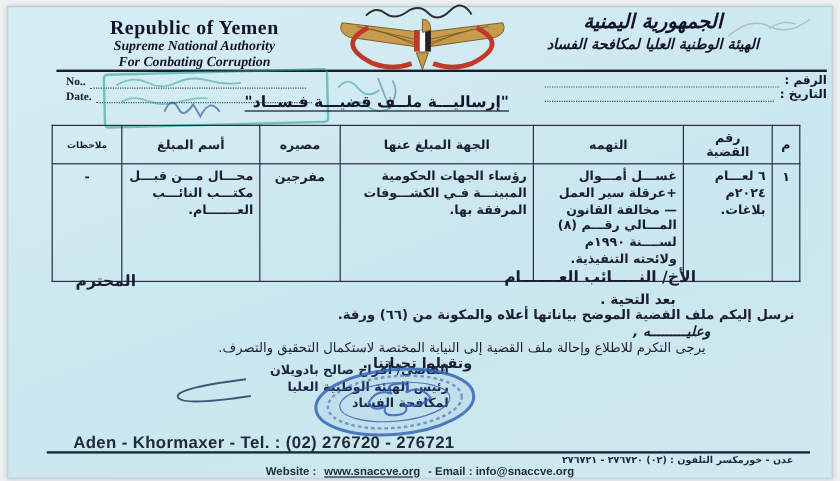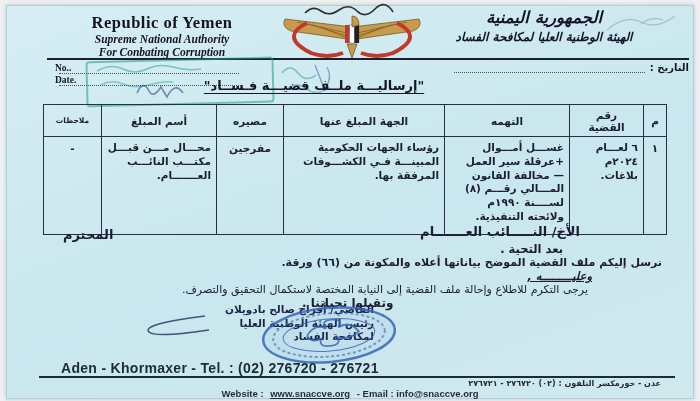--- a/index.html
+++ b/index.html
@@ -14,21 +14,21 @@
   .he1{font-size:16.5px;font-weight:bold;letter-spacing:.5px;}
   .he2,.he3{font-size:11.5px;font-weight:bold;font-style:italic;line-height:13px;}
   .header-ar{position:absolute;right:4px;top:2px;width:290px;text-align:center;color:#13132b;}
   .ha1{font-size:16.5px;font-weight:bold;font-style:italic;}
   .ha2{font-size:12px;font-weight:bold;font-style:italic;margin-top:3px;}
   .emblem{position:absolute;left:270px;top:-3px;width:150px;height:58px;}
   .divider{position:absolute;left:40px;right:4px;top:52px;height:2px;background:#1d1d30;}
   
   .no-date{position:absolute;left:48px;top:57px;width:250px;
            font-family:"Liberation Serif",serif;font-weight:bold;font-size:9.5px;color:#16162c;}
-  .nd-row{display:flex;height:11px;margin-bottom:1px;flex-direction:column;}
+  .nd-row{display:flex;align-items:flex-end;height:11px;margin-bottom:1px;}
   .nd-row .dots{width:180px;border-bottom:1.5px dotted #45516b;height:8px;margin-left:4px;}
   .raqm-block{position:absolute;right:4px;top:56px;width:240px;font-size:10px;font-weight:bold;color:#16162c;}
   .rq-row{display:flex;direction:rtl;align-items:flex-end;height:11px;margin-bottom:1px;}
   .rq-row .dots{flex:1;border-bottom:1.5px dotted #45516b;height:8px;margin:0 5px;}
   
   .doc-title{position:absolute;left:307px;top:72px;transform:translateX(-50%);
              font-size:13px;font-weight:bold;white-space:nowrap;direction:rtl;
              text-decoration:underline;text-underline-offset:3px;color:#15152b;}
   
   .main-table{position:absolute;left:36px;top:98px;width:623px;border-collapse:collapse;
@@ -38,21 +38,21 @@
                  vertical-align:middle;text-align:center;padding:1px 2px;}
   .main-table th:nth-child(7){font-size:7.5px;}
   .main-table td{height:88px;vertical-align:top;font-size:10.5px;line-height:13.8px;
                  font-weight:700;padding:4px 5px;text-align:right;}
   .main-table td.ctr{text-align:center;padding-top:5px;}
   .addressee{position:absolute;right:113px;top:218px;font-size:13px;font-weight:bold;direction:rtl;}
   .muhtaram{position:absolute;left:56px;top:221px;font-size:13px;font-weight:bold;}
   .greeting{position:absolute;right:130px;top:236px;font-size:11.5px;font-weight:bold;direction:rtl;}
   .body1{position:absolute;right:31px;top:250px;font-size:11px;direction:rtl;font-weight:bold;}
   .connector{position:absolute;right:101px;top:263px;font-size:11.5px;font-weight:bold;
-             font-style:italic;text-decoration:underline;direction:rtl;}
+             font-style:italic;direction:rtl;}
   .body2{position:absolute;right:105px;top:277px;font-size:11px;direction:rtl;}
   .closing{position:absolute;left:295px;top:290px;font-size:12px;font-weight:bold;direction:rtl;}
   
   .signature{position:absolute;left:162px;top:297px;width:205px;text-align:right;
              direction:rtl;font-size:10.5px;font-weight:bold;line-height:13.5px;color:#1b2446;}
   .round-stamp{position:absolute;left:252px;top:298px;width:140px;height:62px;}
   .swoosh{position:absolute;left:128px;top:300px;width:80px;height:40px;}
   .green-stamp{position:absolute;left:70px;top:49px;width:265px;height:56px;}
   .corner-scribble{position:absolute;right:2px;top:0;width:90px;height:34px;}
   
@@ -103,20 +103,24 @@
       <span>No..</span>
       <span class="dots"></span>
     </div>
     <div class="nd-row">
       <span>Date.</span>
       <span class="dots"></span>
     </div>
   </div>
 
   <div class="raqm-block">
+    <div class="rq-row">
+      <span>الرقم :</span>
+      <span class="dots"></span>
+    </div>
     <div class="rq-row">
       <span>التاريخ :</span>
       <span class="dots"></span>
     </div>
   </div>
 
   <svg class="green-stamp" viewBox="0 0 265 56">
     <rect x="10" y="5" width="186" height="44" rx="3" fill="none" stroke="rgba(31,154,144,.55)" stroke-width="2" transform="rotate(-1.5 100 27)"></rect>
     <path d="M20 16 q14 -8 26 -2 t24 0 t26 -2 t28 2" stroke="rgba(31,154,144,.5)" stroke-width="1.5" fill="none"></path>
     <path d="M24 30 q10 -6 22 -1 t26 1 t24 -3" stroke="rgba(31,154,144,.45)" stroke-width="1.5" fill="none"></path>

